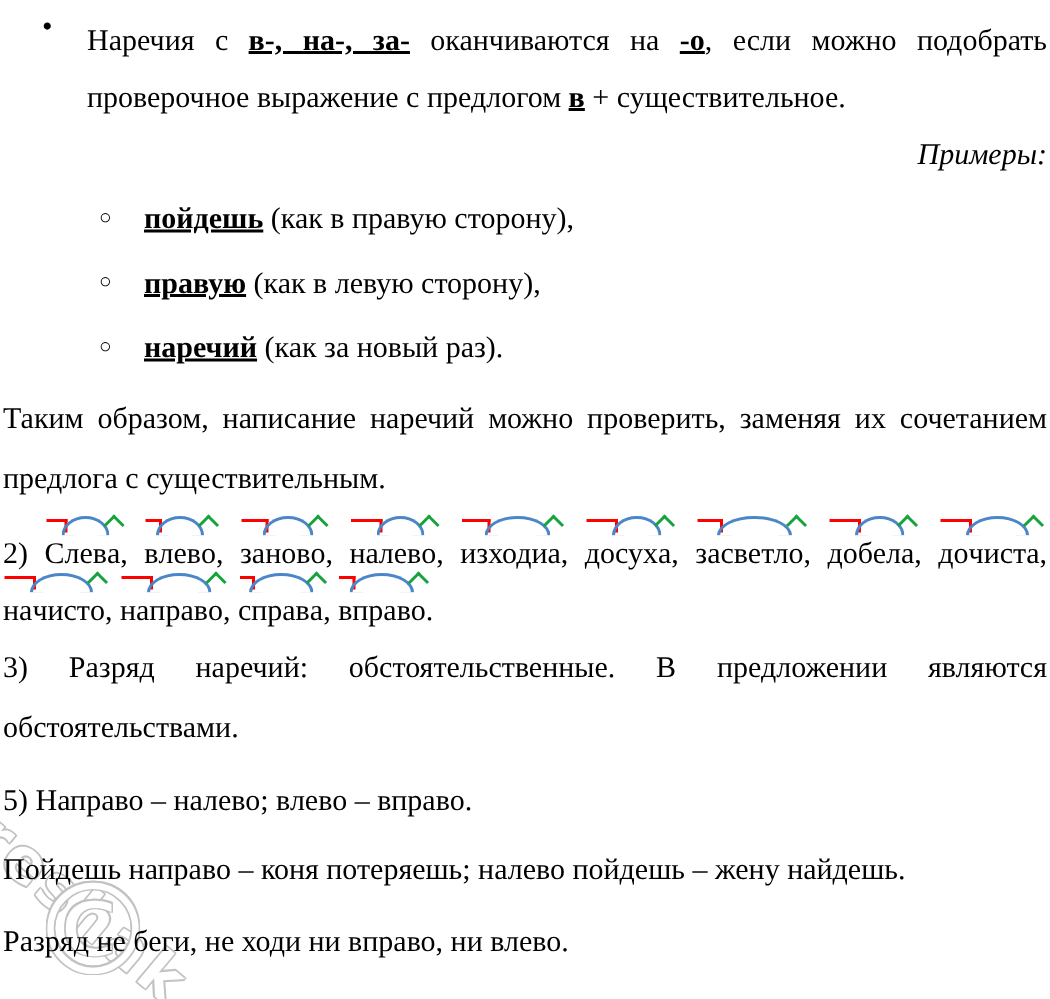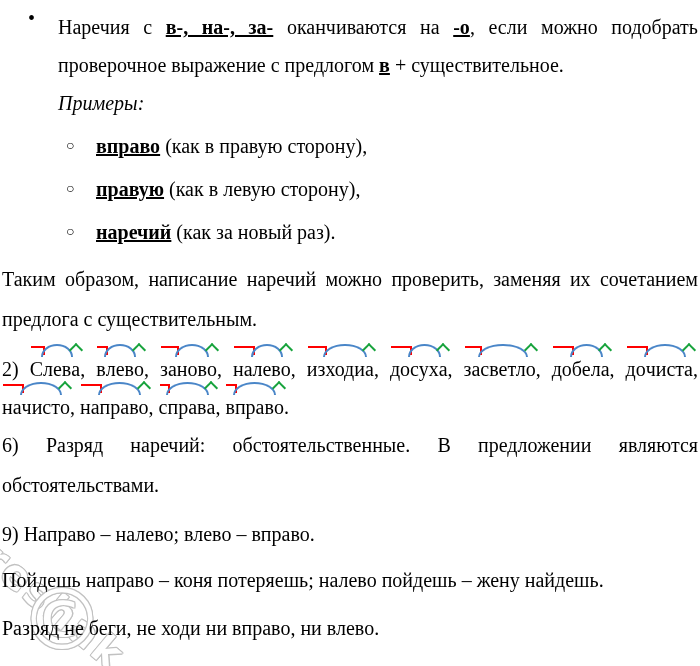--- a/index.html
+++ b/index.html
@@ -36,21 +36,21 @@
 
   
   .page { position: relative; z-index: 1; padding: 8px 2px 0 2px; }
   p { margin: 0; }
   .just { text-align: justify; }
   b { font-weight: bold; text-decoration: underline; }
 
   .rule-item { position: relative; padding-left: 56px; }
   .marker-l1 { position: absolute; left: 26px; top: -1px; }
   .p-rule { line-height: 38px; }
-  .examples-label { line-height: 38px; font-style: italic; }
+  .examples-label { line-height: 38px; font-style: italic; text-align: right; }
 
   .sub-list { margin: 4px 0 0 0; }
   .sub-item { position: relative; padding-left: 38px; line-height: 38px; margin: 5px 0; }
   .marker-l2 { position: absolute; left: 8px; top: 0; font-size: 14px; }
 
   .p-summary { margin-top: 8px; line-height: 40px; }
 
   
   .morph-line { margin-top: 4px; text-align: justify; line-height: 24px; }
   .mnum { display: inline-block; padding-top: 14px; line-height: 24px; }
@@ -87,21 +87,21 @@
 <div class="page">
 
   <div class="rule-item">
     <span class="marker-l1">•</span>
     <p class="p-rule just"><span>Наречия с </span><b>в-, на-, за-</b><span> оканчиваются на </span><b>-о</b><span>, если можно подобрать проверочное выражение с предлогом </span><b>в</b><span> + существительное.</span></p>
     <p class="examples-label">Примеры:</p>
 
     <div class="sub-list">
       <div class="sub-item">
         <span class="marker-l2">○</span>
-        <b>вправо</b><span> (как в правую сторону),</span>
+        <b>пойдешь</b><span> (как в правую сторону),</span>
       </div>
       <div class="sub-item">
         <span class="marker-l2">○</span>
         <b>правую</b><span> (как в левую сторону),</span>
       </div>
       <div class="sub-item">
         <span class="marker-l2">○</span>
         <b>наречий</b><span> (как за новый раз).</span>
       </div>
     </div>
@@ -117,21 +117,21 @@
     <span class="mword"><span class="mp pre"><span>из</span></span><span class="mp root"><span>ходи</span></span><span class="mp suf"><span>а</span></span><span>,</span></span>
     <span class="mword"><span class="mp pre"><span>до</span></span><span class="mp root"><span>сух</span></span><span class="mp suf"><span>а</span></span><span>,</span></span>
     <span class="mword"><span class="mp pre"><span>за</span></span><span class="mp root"><span>светл</span></span><span class="mp suf"><span>о</span></span><span>,</span></span>
     <span class="mword"><span class="mp pre"><span>до</span></span><span class="mp root"><span>бел</span></span><span class="mp suf"><span>а</span></span><span>,</span></span>
     <span class="mword"><span class="mp pre"><span>до</span></span><span class="mp root"><span>чист</span></span><span class="mp suf"><span>а</span></span><span>,</span></span>
     <span class="mword"><span class="mp pre"><span>на</span></span><span class="mp root"><span>чист</span></span><span class="mp suf"><span>о</span></span><span>,</span></span>
     <span class="mword"><span class="mp pre"><span>на</span></span><span class="mp root"><span>прав</span></span><span class="mp suf"><span>о</span></span><span>,</span></span>
     <span class="mword"><span class="mp pre"><span>с</span></span><span class="mp root"><span>прав</span></span><span class="mp suf"><span>а</span></span><span>,</span></span>
     <span class="mword"><span class="mp pre"><span>в</span></span><span class="mp root"><span>прав</span></span><span class="mp suf"><span>о</span></span><span>.</span></span></p>
 
-  <p class="p-item3 just">6) Разряд наречий: обстоятельственные. В предложении являются обстоятельствами.</p>
+  <p class="p-item3 just">3) Разряд наречий: обстоятельственные. В предложении являются обстоятельствами.</p>
 
-  <p class="p-item4">9) Направо – налево; влево – вправо.</p>
+  <p class="p-item4">5) Направо – налево; влево – вправо.</p>
 
   <p class="p-proverb">Пойдешь направо – коня потеряешь; налево пойдешь – жену найдешь.</p>
 
   <p class="p-last">Разряд не беги, не ходи ни вправо, ни влево.</p>
 
 </div>
 
 </body></html>

